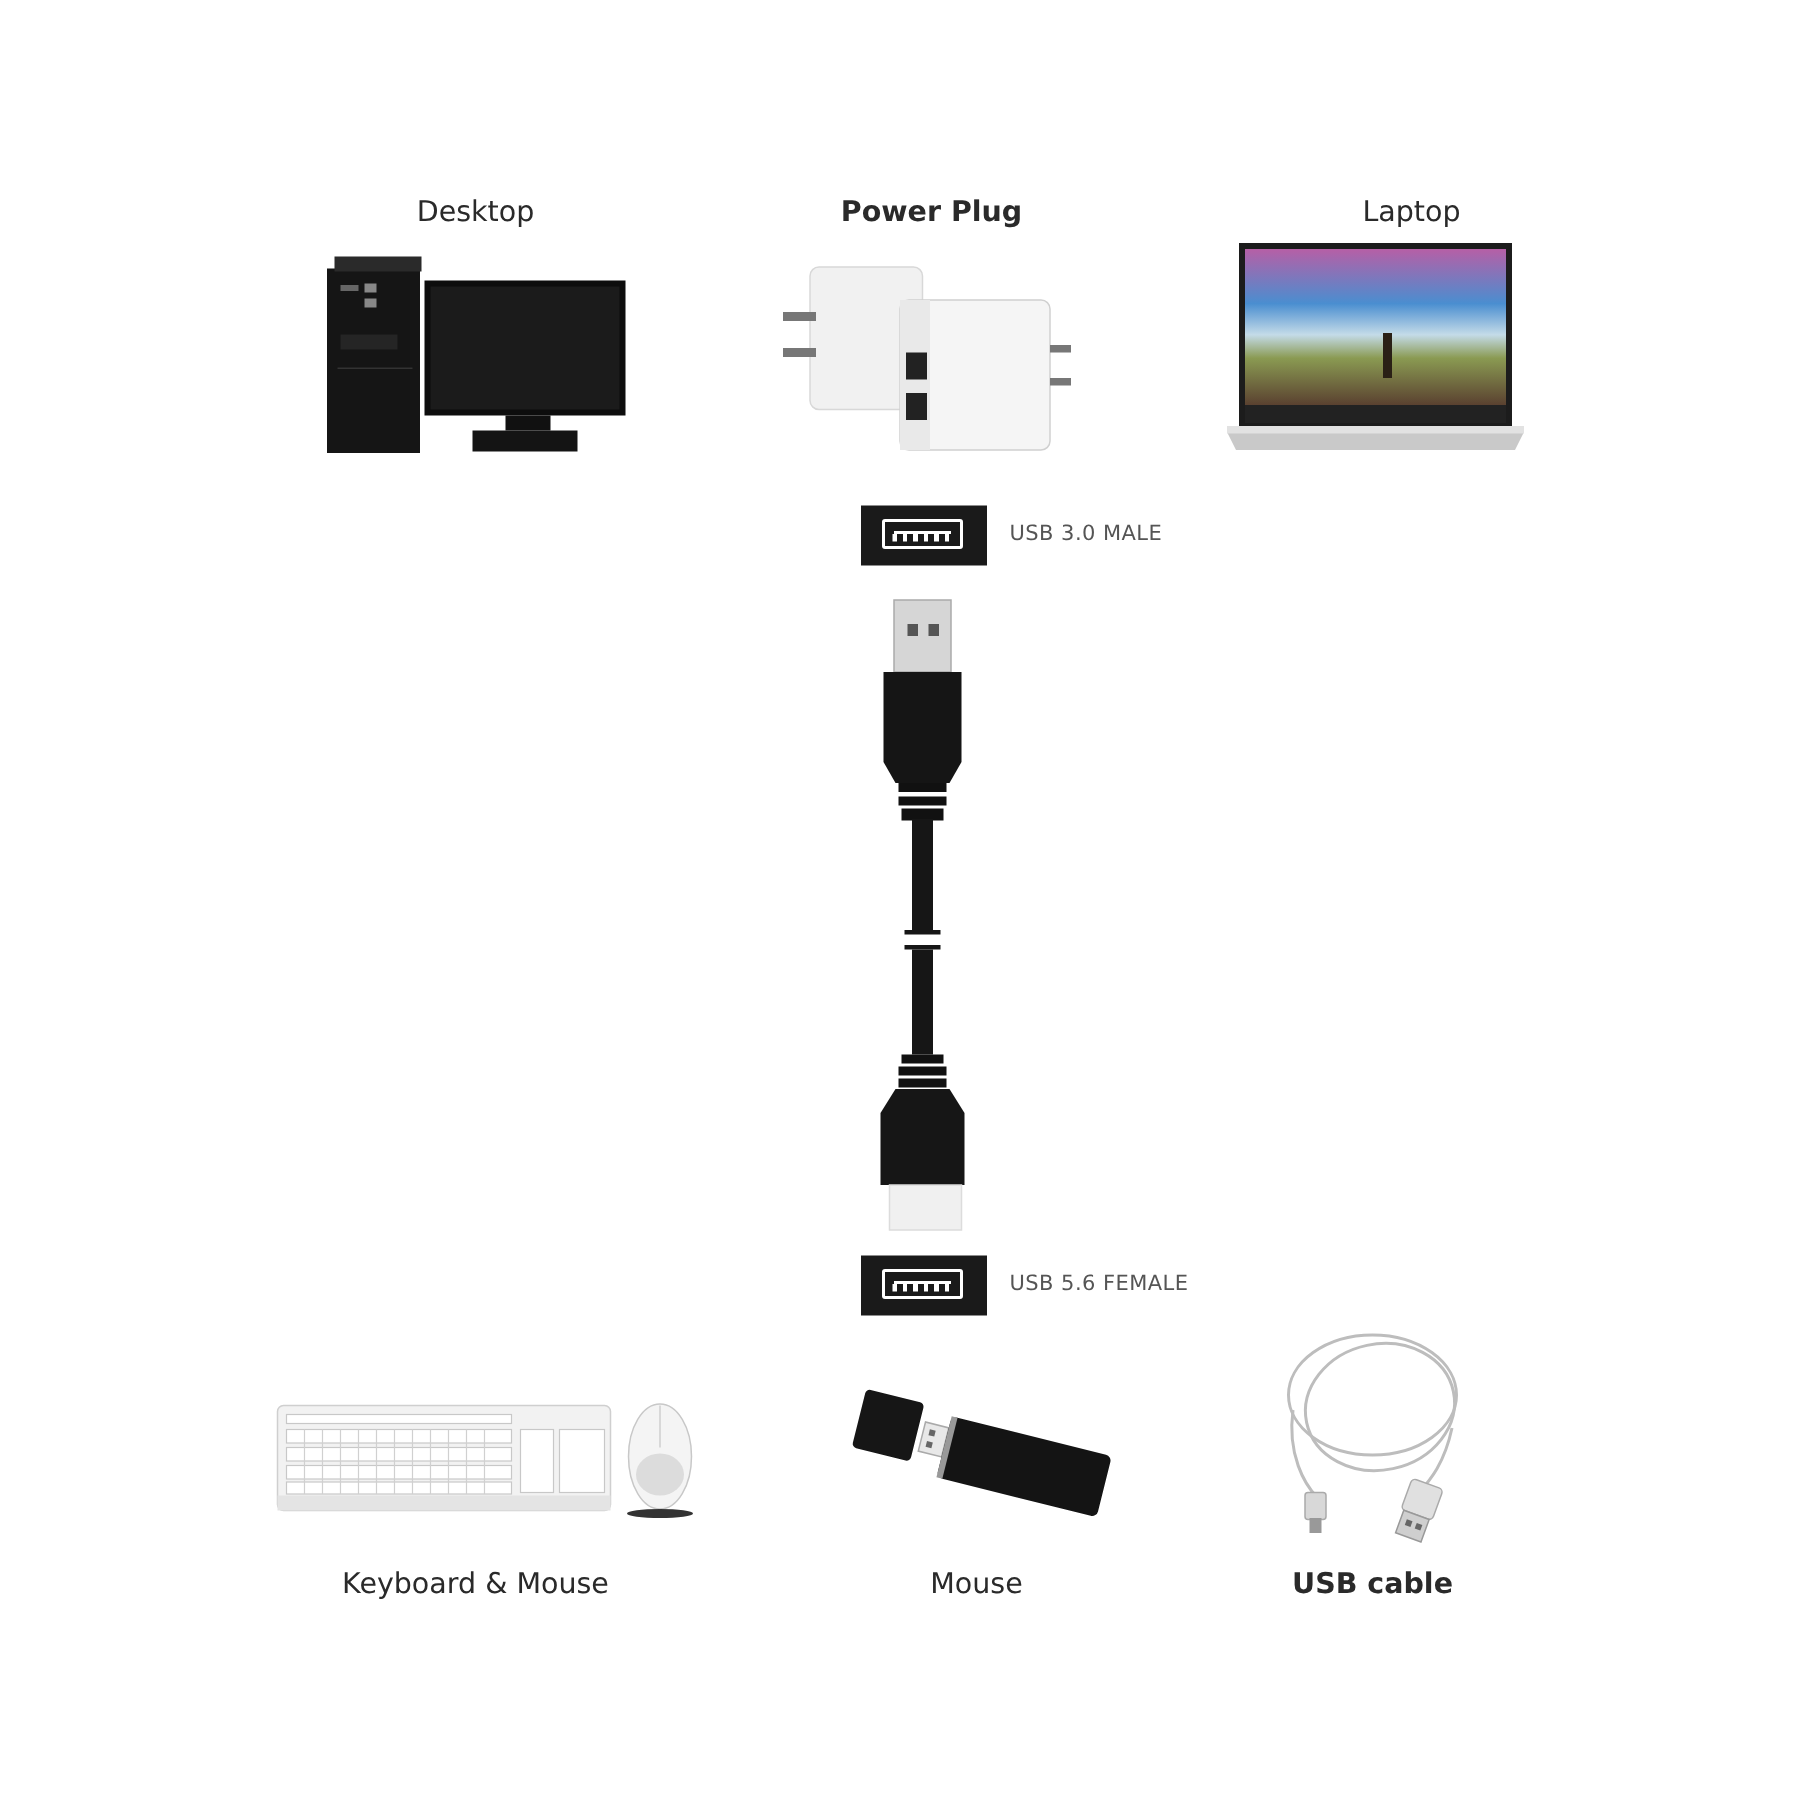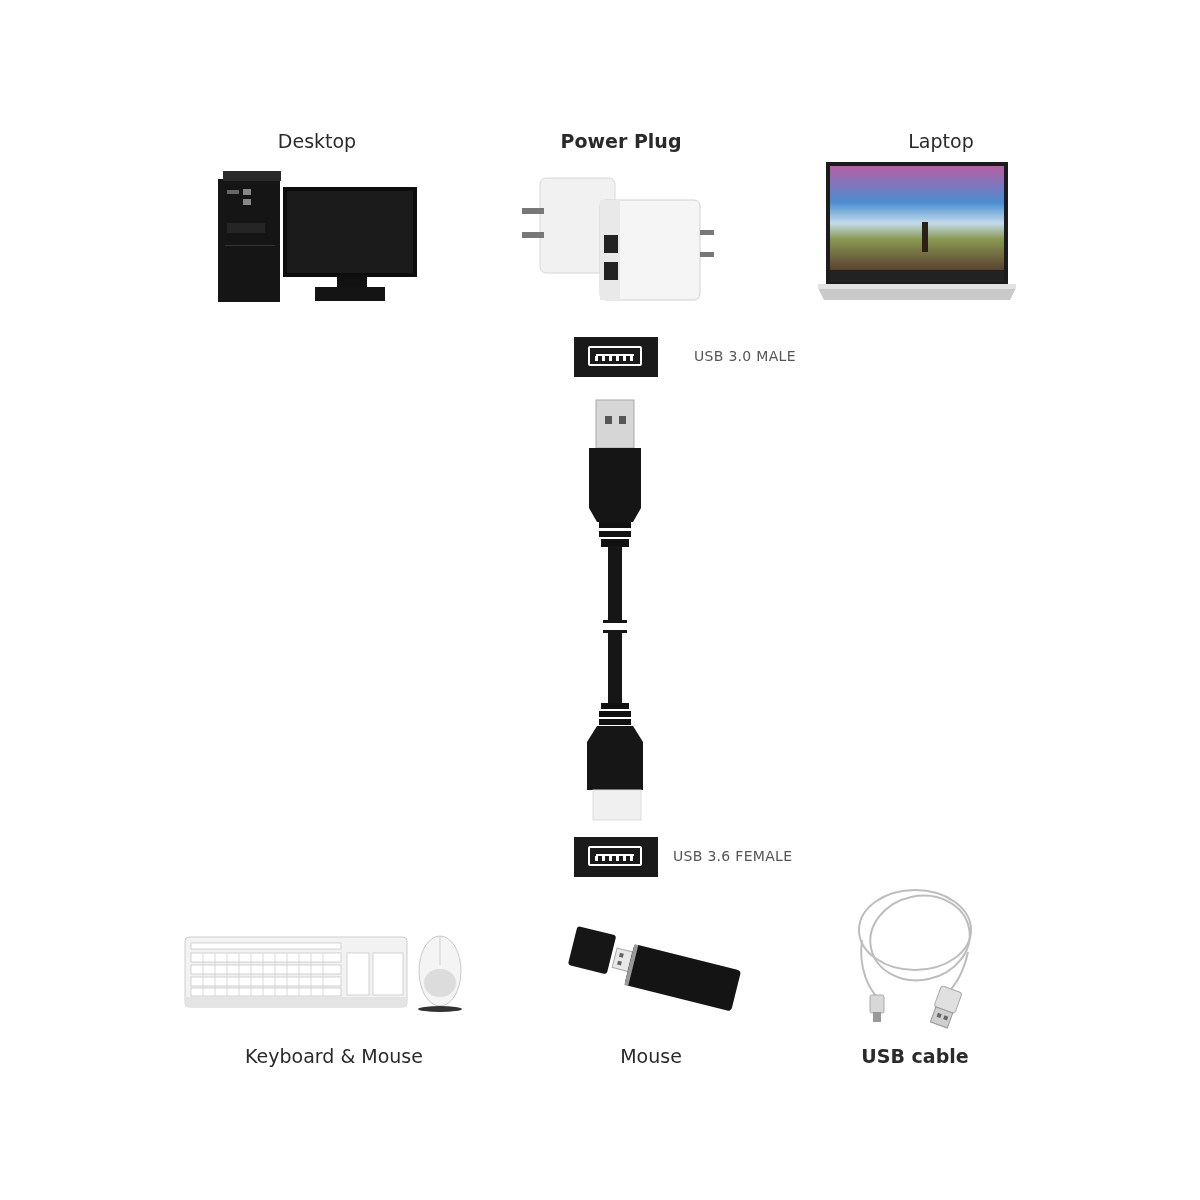--- a/index.html
+++ b/index.html
@@ -72,21 +72,21 @@
     <rect x="4" y="124" width="198" height="5" fill="#e2e2e2"></rect>
   </svg>
 </div>
 
 <div class="port-box" style="left:574px; top:337px;">
   <div class="port">
       <div class="bar"></div>
       <div class="pins"></div>
     </div>
 </div>
-<div class="port-label" style="left:673px; top:348px;margin-left:21px;">USB 3.0 MALE</div>
+<div class="port-label" style="left:673px; top:348px;">USB 3.0 MALE</div>
 
 <div class="item" style="left:575px; top:398px; width:80px; height:430px;">
   <svg width="80" height="430" viewBox="0 0 80 430">
 
     <rect x="21" y="2" width="38" height="48" fill="#d6d6d6" stroke="#aaa"></rect>
     <rect x="30" y="18" width="7" height="8" fill="#555"></rect>
     <rect x="44" y="18" width="7" height="8" fill="#555"></rect>
 
     <path d="M14 50 L66 50 L66 110 L58 124 L22 124 L14 110 Z" fill="#151515"></path>
     <rect x="24" y="124" width="32" height="6" fill="#111"></rect>
@@ -108,21 +108,21 @@
     <rect x="18" y="392" width="48" height="30" fill="#f0f0f0" stroke="#dcdcdc"></rect>
   </svg>
 </div>
 
 <div class="port-box" style="left:574px; top:837px;">
   <div class="port">
       <div class="bar"></div>
       <div class="pins"></div>
     </div>
 </div>
-<div class="port-label" style="left:673px; top:848px;">USB 3.6 FEMALE</div>
+<div class="port-label" style="left:673px; top:848px;">USB 5.6 FEMALE</div>
 
 <div class="item" style="left:183px; top:925px; width:285px; height:90px;">
   <svg width="285" height="90" viewBox="0 0 285 90">
     <rect x="2" y="12" width="222" height="70" rx="4" fill="#f2f2f2" stroke="#cfcfcf"></rect>
     <rect x="2" y="72" width="222" height="10" fill="#e4e4e4"></rect>
     <g fill="#ffffff" stroke="#c8c8c8" stroke-width="0.8">
       <rect x="8" y="18" width="150" height="6"></rect>
       <rect x="8" y="28" width="150" height="9"></rect>
       <rect x="8" y="40" width="150" height="9"></rect>
       <rect x="8" y="52" width="150" height="9"></rect>
@@ -178,15 +178,15 @@
     <rect x="23" y="132" width="8" height="10" fill="#999"></rect>
     <g transform="rotate(20 95 128)">
       <rect x="84" y="108" width="22" height="22" rx="3" fill="#e0e0e0" stroke="#aaa"></rect>
       <rect x="86" y="130" width="18" height="16" fill="#cfcfcf" stroke="#999"></rect>
       <rect x="90" y="135" width="4" height="4" fill="#666"></rect>
       <rect x="97" y="135" width="4" height="4" fill="#666"></rect>
     </g>
   </svg>
 </div>
 
-<div class="label" style="left:334px; top:1045px;">Keyboard &amp; Mouse</div>
+<div class="label" style="left:317px; top:1045px;">Keyboard &amp; Mouse</div>
 <div class="label" style="left:651px; top:1045px;">Mouse</div>
 <div class="label" style="left:915px; top:1045px;font-weight:bold;">USB cable</div>
 
 </body></html>

